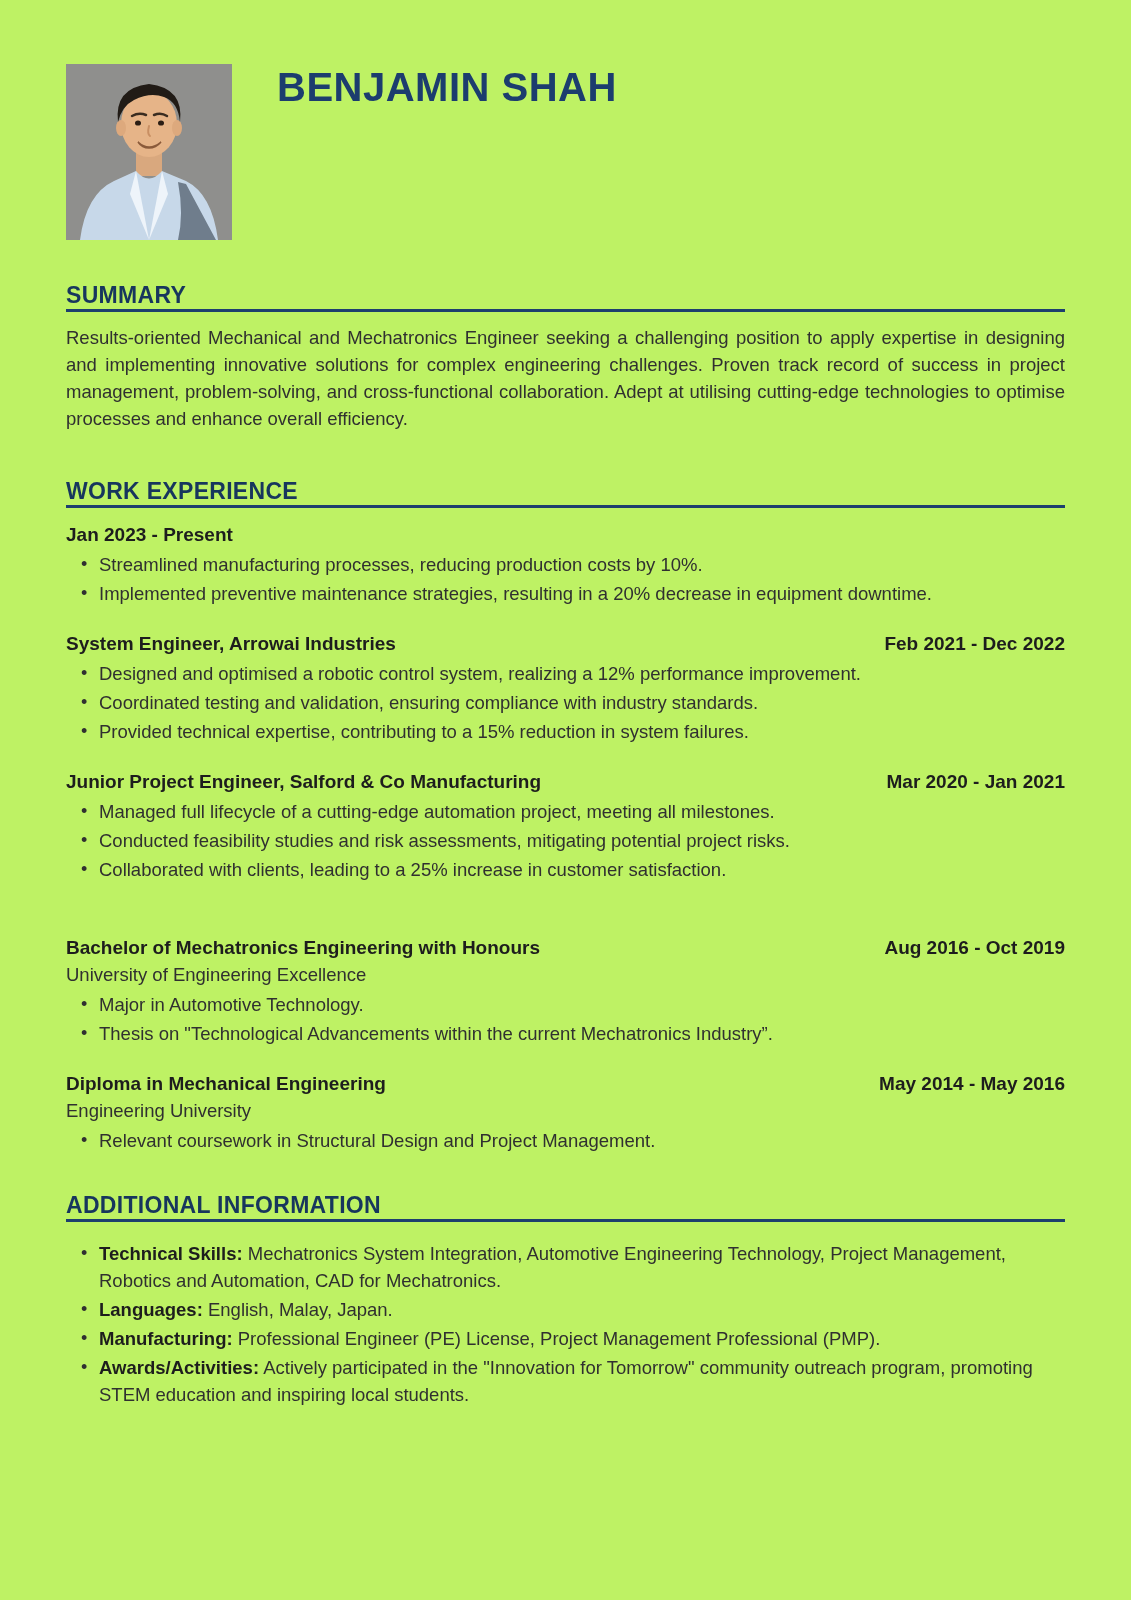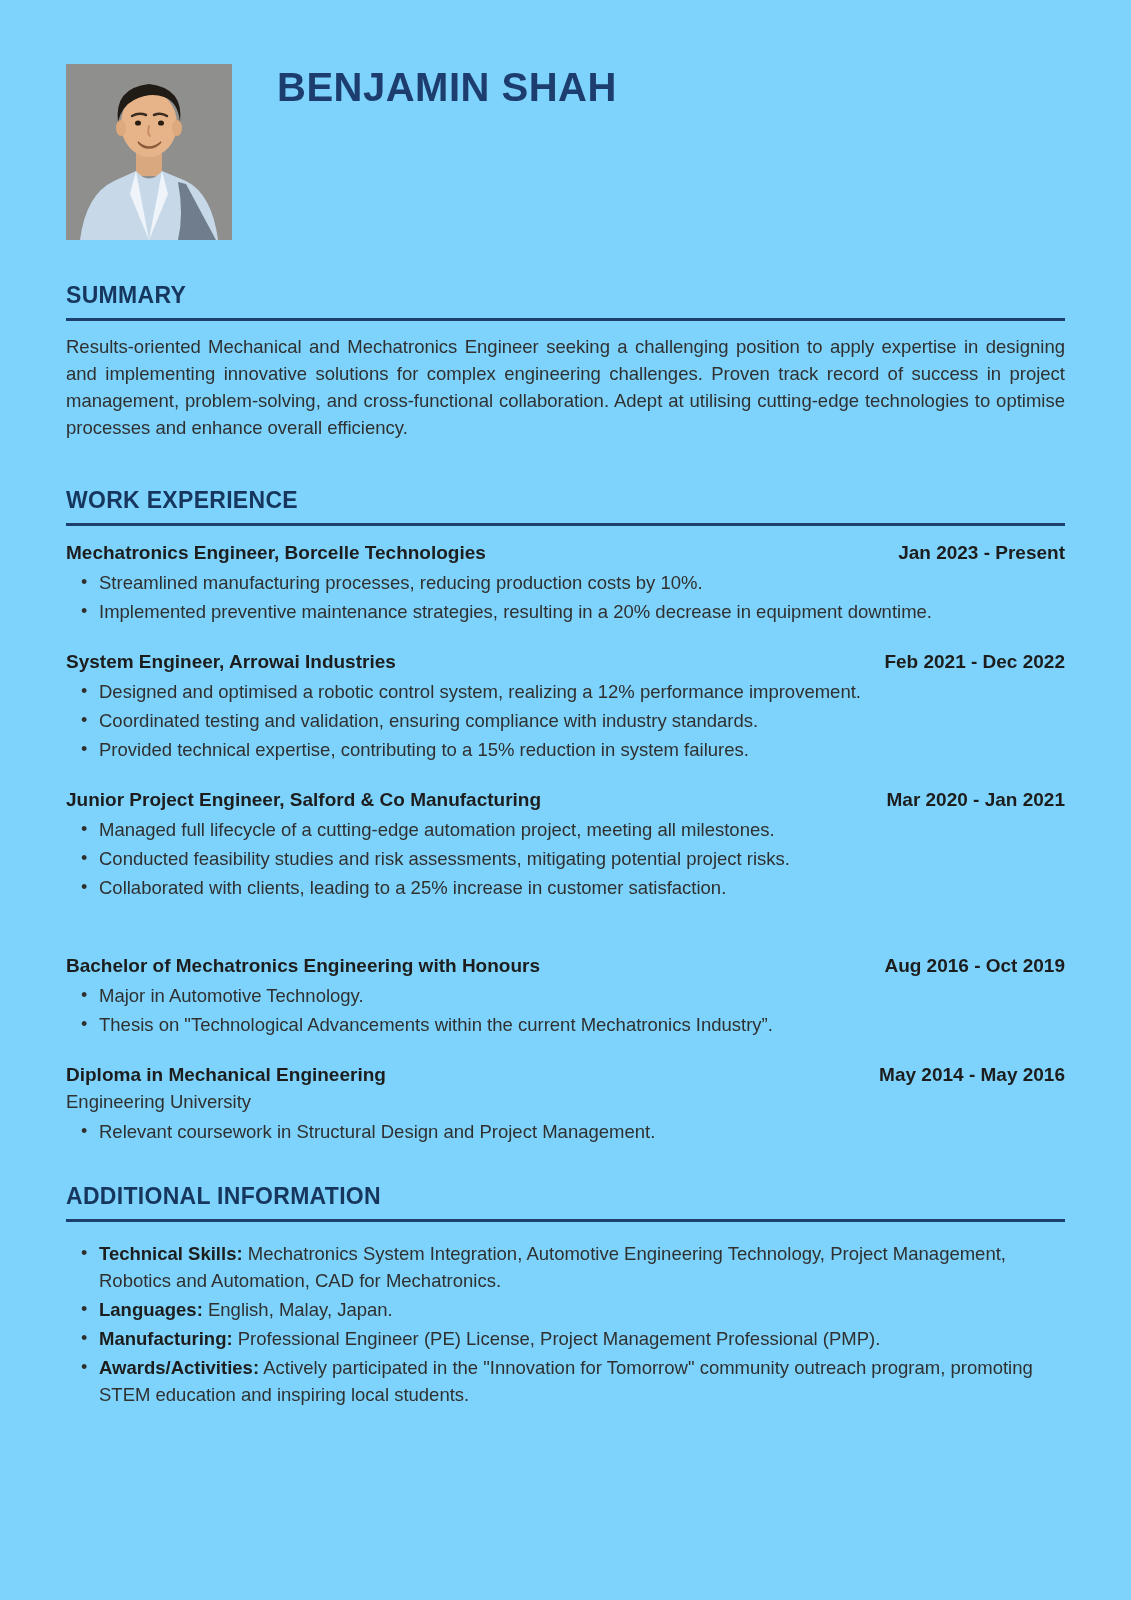--- a/index.html
+++ b/index.html
@@ -3,21 +3,21 @@
 <meta charset="utf-8">
 <style>
   * { margin: 0; padding: 0; box-sizing: border-box; }
   html, body { background: #e8e8e8; }
   body { font-family: "Liberation Sans", "DejaVu Sans", sans-serif; }
 
   .page {
     width: 1131px;
     height: 1600px;
     margin: 0 auto;
-    background: #7dd3fc;
+    background: #bef264;
     padding: 64px 66px 60px 66px;
     overflow: hidden;
   }
 
   
   .header { display: flex; gap: 45px; margin-bottom: 36px; }
   .photo-frame {
     width: 166px; height: 176px; flex: 0 0 auto;
     overflow: hidden;
   }
@@ -37,21 +37,20 @@
   .contact .cvalue { color: #3c3c3c; font-size: 20px; line-height: 24px; }
 
   
   .section { margin-top: 42px; }
   .section:first-of-type { margin-top: 0; }
   .section-heading {
     font-size: 23px;
     font-weight: 700;
     color: #17365d;
     letter-spacing: 0.3px;
-    padding-bottom: 9px;
     border-bottom: 3px solid #1d3f6e;
   }
   .section-body { padding-top: 12px; }
 
   .summary-text {
     font-size: 18.5px;
     line-height: 27px;
     color: #303030;
     text-align: justify;
   }
@@ -133,21 +132,20 @@
       <p class="summary-text">Results-oriented Mechanical and Mechatronics Engineer seeking a challenging position to apply expertise in designing and implementing innovative solutions for complex engineering challenges. Proven track record of success in project management, problem-solving, and cross-functional collaboration. Adept at utilising cutting-edge technologies to optimise processes and enhance overall efficiency.</p>
     </div>
   </div>
 
   <div class="section spacer-lg">
     <div class="section-heading">WORK EXPERIENCE</div>
     <div class="section-body">
 
       <div class="entry">
         <div class="entry-head">
-          <span class="entry-title">Mechatronics Engineer, Borcelle Technologies</span>
           <span class="entry-dates">Jan 2023 - Present</span>
         </div>
         <ul class="bullets">
           <li>Streamlined manufacturing processes, reducing production costs by 10%.</li>
           <li>Implemented preventive maintenance strategies, resulting in a 20% decrease in equipment downtime.</li>
         </ul>
       </div>
 
       <div class="entry">
         <div class="entry-head">
@@ -177,20 +175,21 @@
   </div>
 
   <div class="section spacer-md">
     <div class="section-body">
 
       <div class="entry">
         <div class="entry-head">
           <span class="entry-title">Bachelor of Mechatronics Engineering with Honours</span>
           <span class="entry-dates">Aug 2016 - Oct 2019</span>
         </div>
+        <div class="entry-sub">University of Engineering Excellence</div>
         <ul class="bullets">
           <li>Major in Automotive Technology.</li>
           <li>Thesis on "Technological Advancements within the current Mechatronics Industry”.</li>
         </ul>
       </div>
 
       <div class="entry">
         <div class="entry-head">
           <span class="entry-title">Diploma in Mechanical Engineering</span>
           <span class="entry-dates">May 2014 - May 2016</span>

